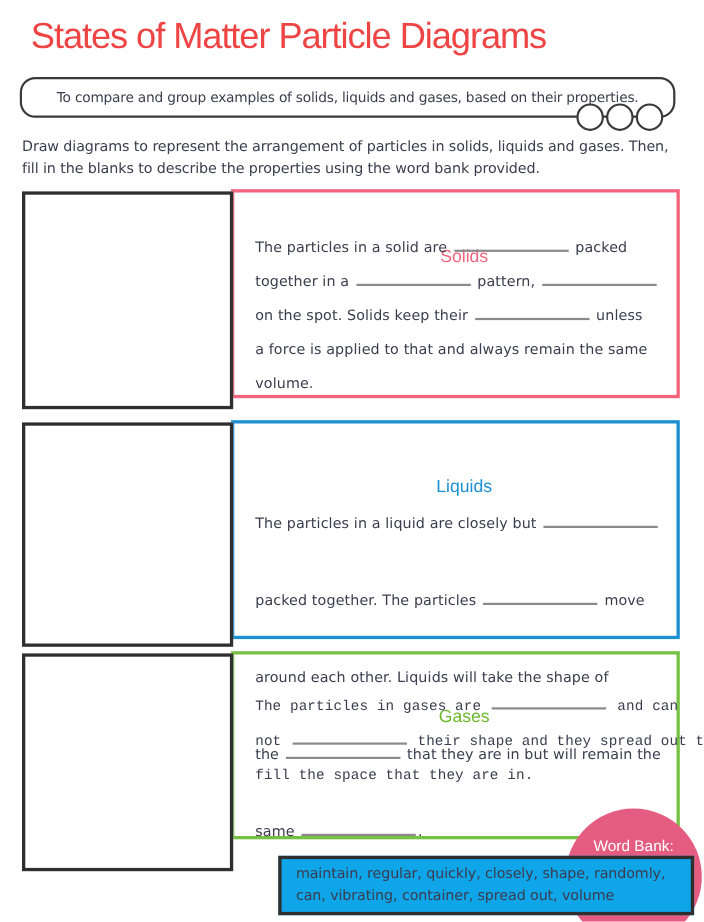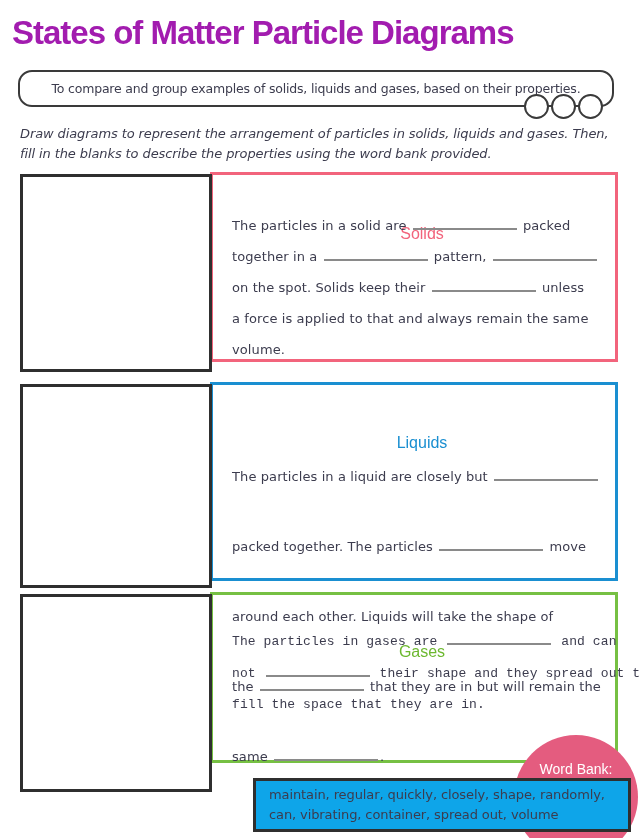--- a/index.html
+++ b/index.html
@@ -2,42 +2,42 @@
 <html><head>
 <meta charset="utf-8">
 <style>
   html,body{margin:0;padding:0;background:#ffffff;}
   #page{
     position:relative;width:640px;height:838px;background:#ffffff;
     overflow:hidden;font-family:"DejaVu Sans",sans-serif;color:#3c3c4e;
   }
   
   .title{
-    position:absolute;left:12px;top:14px;width:600px;
-    font-family:"Liberation Sans",sans-serif;font-weight:bold;
-    font-size:33px;letter-spacing:-1px;color:#a21caf;white-space:nowrap;
+    position:absolute;left:28px;top:14px;width:600px;
+    font-family:"Liberation Sans",sans-serif;font-weight:normal;
+    font-size:33px;letter-spacing:-1px;color:#ef4444;white-space:nowrap;
   }
   .objective-box{
     position:absolute;left:18px;top:70px;width:592px;height:33px;
     border:2.5px solid #3a3a3a;border-radius:14px;background:#fff;
     display:flex;align-items:center;justify-content:center;text-align:right;
   }
   .objective-text{
     font-size:12.5px;letter-spacing:-0.2px;color:#3c3c4e;white-space:nowrap;
   }
   .check-circle{
     position:absolute;width:21px;height:21px;border:2.5px solid #3a3a3a;
     border-radius:50%;background:#ffffff;top:94px;z-index:3;
   }
   .c1{left:524px;} .c2{left:551px;} .c3{left:578px;}
   .instructions{
     position:absolute;left:20px;top:124px;width:608px;
     font-size:13px;line-height:20px;letter-spacing:-0.1px;
   }
-  .instructions .line{white-space:nowrap;font-style:italic;}
+  .instructions .line{white-space:nowrap;}
   
   .color-box{position:absolute;background:#fff;z-index:1;}
   .box-solids{left:210px;top:172px;width:402px;height:184px;border:3px solid #f2647c;}
   .box-liquids{left:210px;top:382px;width:402px;height:193px;border:3px solid #1a8fd1;}
   .box-gases{left:210px;top:592px;width:402px;height:165px;border:3px solid #76c043;}
   .draw-box{
     position:absolute;left:20px;width:186px;background:#ffffff;
     border:3px solid #2f2f2f;z-index:2;
   }
   .draw-solids{top:174px;height:192px;}

